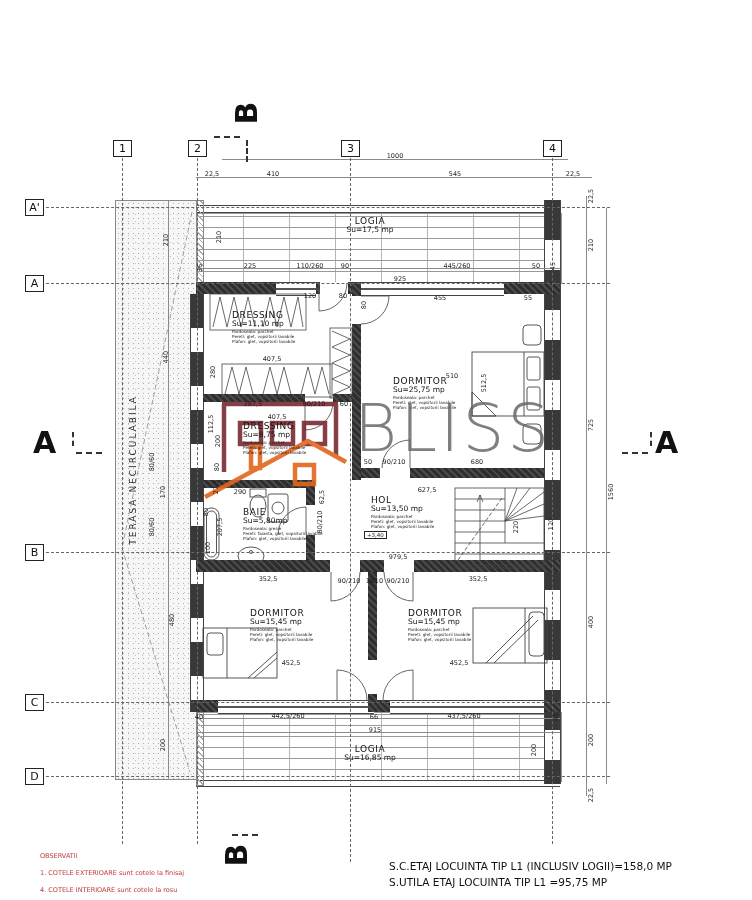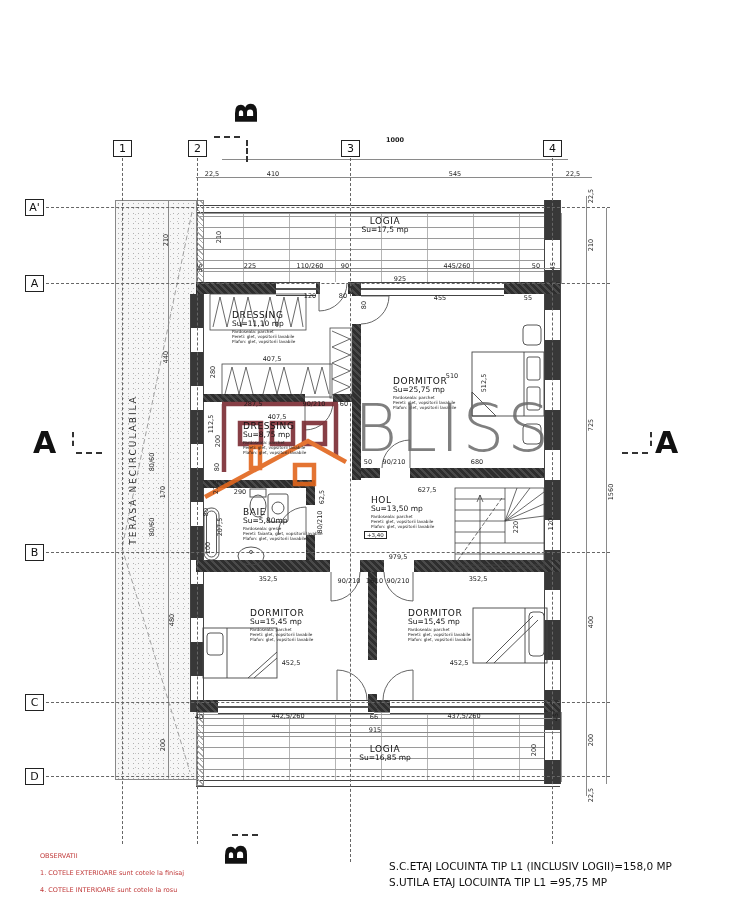--- a/index.html
+++ b/index.html
@@ -26,21 +26,21 @@
   .dim.rot{transform:translate(-50%,-50%) rotate(-90deg);}
   .dimline{position:absolute;background:#8a8a8a;}
   .gridv{position:absolute;width:0;border-left:1px dashed #666;}
   .gridh{position:absolute;height:0;border-top:1px dashed #666;}
   .gridbox{position:absolute;width:17px;height:15px;border:1.2px solid #222;background:#fff;
      display:flex;align-items:center;justify-content:center;font-size:11px;color:#111;}
   .room-label{position:absolute;line-height:1.15;}
   .room-name{font-size:9px;letter-spacing:.6px;color:#111;}
   .room-area{font-size:7.5px;color:#111;}
   .room-fin{font-size:4.2px;line-height:1.2;color:#222;}
-  .room-label.center{text-align:center;transform:translateX(-50%);margin-left:15px;}
+  .room-label.center{text-align:center;transform:translateX(-50%);}
   .level{position:absolute;border:1px solid #222;font-size:5.5px;padding:0 2px;background:#fff;}
   .secletter{position:absolute;font-size:30px;font-weight:bold;color:#111;line-height:1;}
   .secletter.rot{transform:rotate(-90deg);}
   .dashv{position:absolute;width:0;border-left:2px dashed #333;}
   .dashh{position:absolute;height:0;border-top:2px dashed #333;}
   
   .wm1{position:absolute;font-size:66px;font-weight:300;color:rgba(105,105,105,.85);letter-spacing:3px;line-height:1;}
   .wm2{position:absolute;font-size:56px;font-weight:300;color:rgba(110,110,110,.85);letter-spacing:1px;line-height:1;}
   
   .notes{position:absolute;font-size:6.5px;color:#c03a3a;line-height:2.6;}
@@ -305,21 +305,21 @@
       <div class="gridh" style="left: 46px; top: 283px; width: 564px;"></div>
       <div class="gridbox" style="left: 25px; top: 275px;">A</div>
       <div class="gridh" style="left: 46px; top: 552px; width: 564px;"></div>
       <div class="gridbox" style="left: 25px; top: 544px;">B</div>
       <div class="gridh" style="left: 46px; top: 702px; width: 564px;"></div>
       <div class="gridbox" style="left: 25px; top: 694px;">C</div>
       <div class="gridh" style="left: 46px; top: 776px; width: 564px;"></div>
       <div class="gridbox" style="left: 25px; top: 768px;">D</div>
     </div>
   <div id="dimlayer">
-      <div class="dim" style="left: 395px; top: 140px; font-weight: bold;">1000</div>
+      <div class="dim" style="left: 395px; top: 156px;">1000</div>
       <div class="dim" style="left: 212px; top: 174px;">22,5</div>
       <div class="dim" style="left: 273px; top: 174px;">410</div>
       <div class="dim" style="left: 455px; top: 174px;">545</div>
       <div class="dim" style="left: 573px; top: 174px;">22,5</div>
       <div class="dim rot" style="left: 591px; top: 196px;">22,5</div>
       <div class="dim rot" style="left: 591px; top: 245px;">210</div>
       <div class="dim rot" style="left: 591px; top: 425px;">725</div>
       <div class="dim rot" style="left: 591px; top: 622px;">400</div>
       <div class="dim rot" style="left: 591px; top: 740px;">200</div>
       <div class="dim rot" style="left: 591px; top: 795px;">22,5</div>

